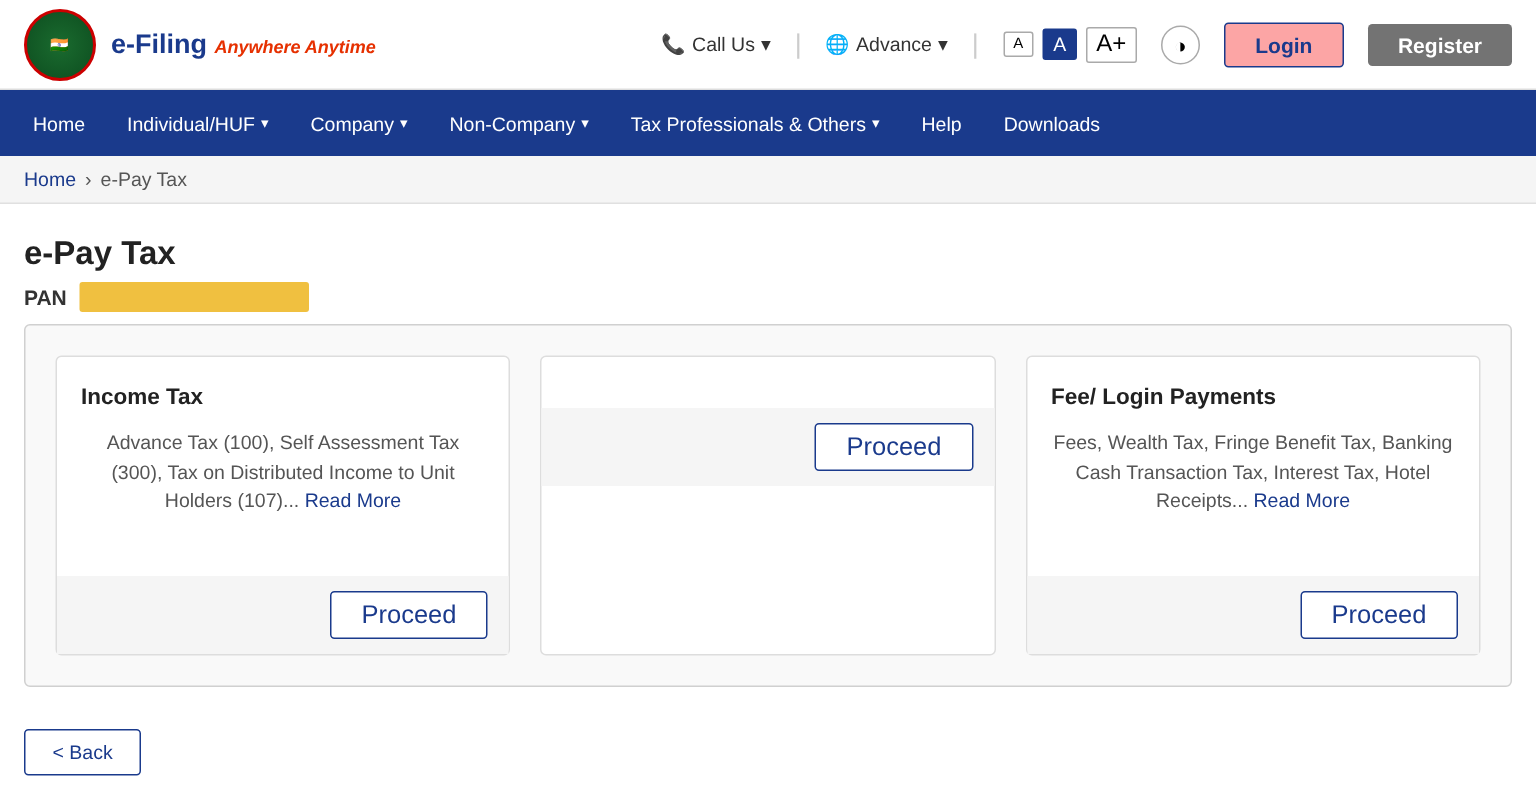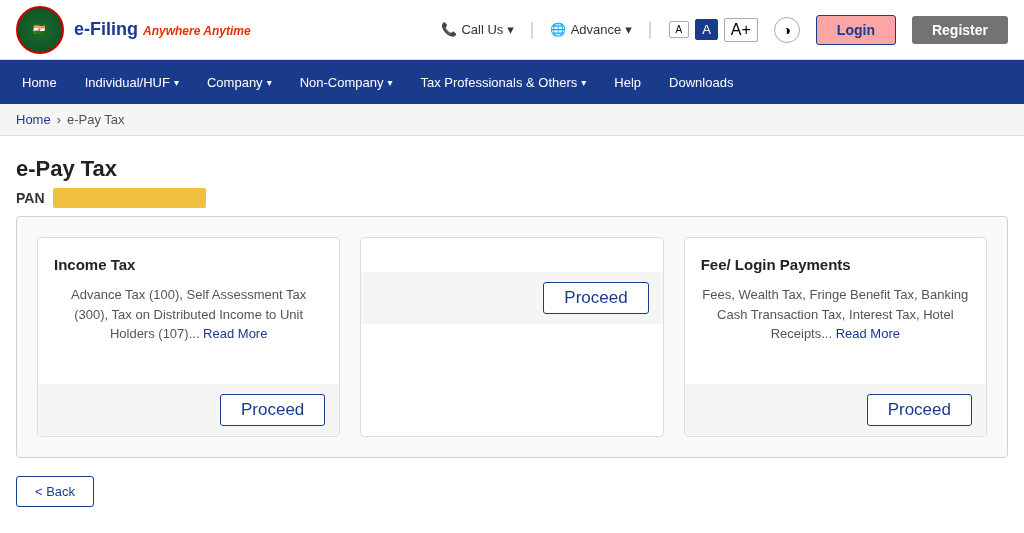--- a/index.html
+++ b/index.html
@@ -183,21 +183,21 @@
       border: 1px solid #1a3a8c;
       background: #fff;
       color: #1a3a8c;
       padding: 5px 20px;
       cursor: pointer;
       font-size: 17px;
       border-radius: 3px;
     }
 
     
-    .back-section { margin-top: 18px; }
+    .back-section { margin-top: 28px; }
     .back-btn {
       border: 1px solid #1a3a8c;
       background: #fff;
       color: #1a3a8c;
       padding: 7px 18px;
       cursor: pointer;
       font-size: 13px;
       border-radius: 3px;
       display: flex;
       align-items: center;

